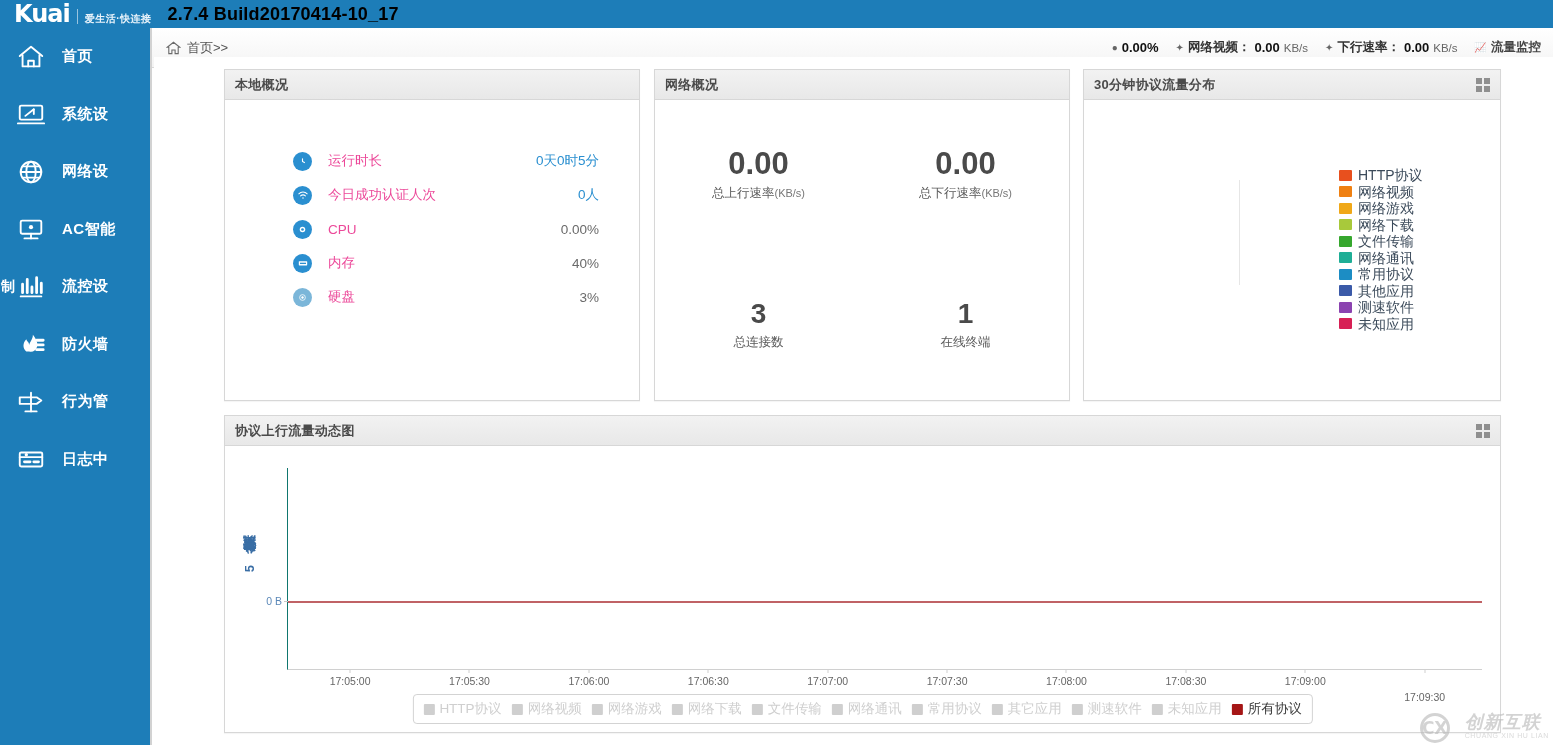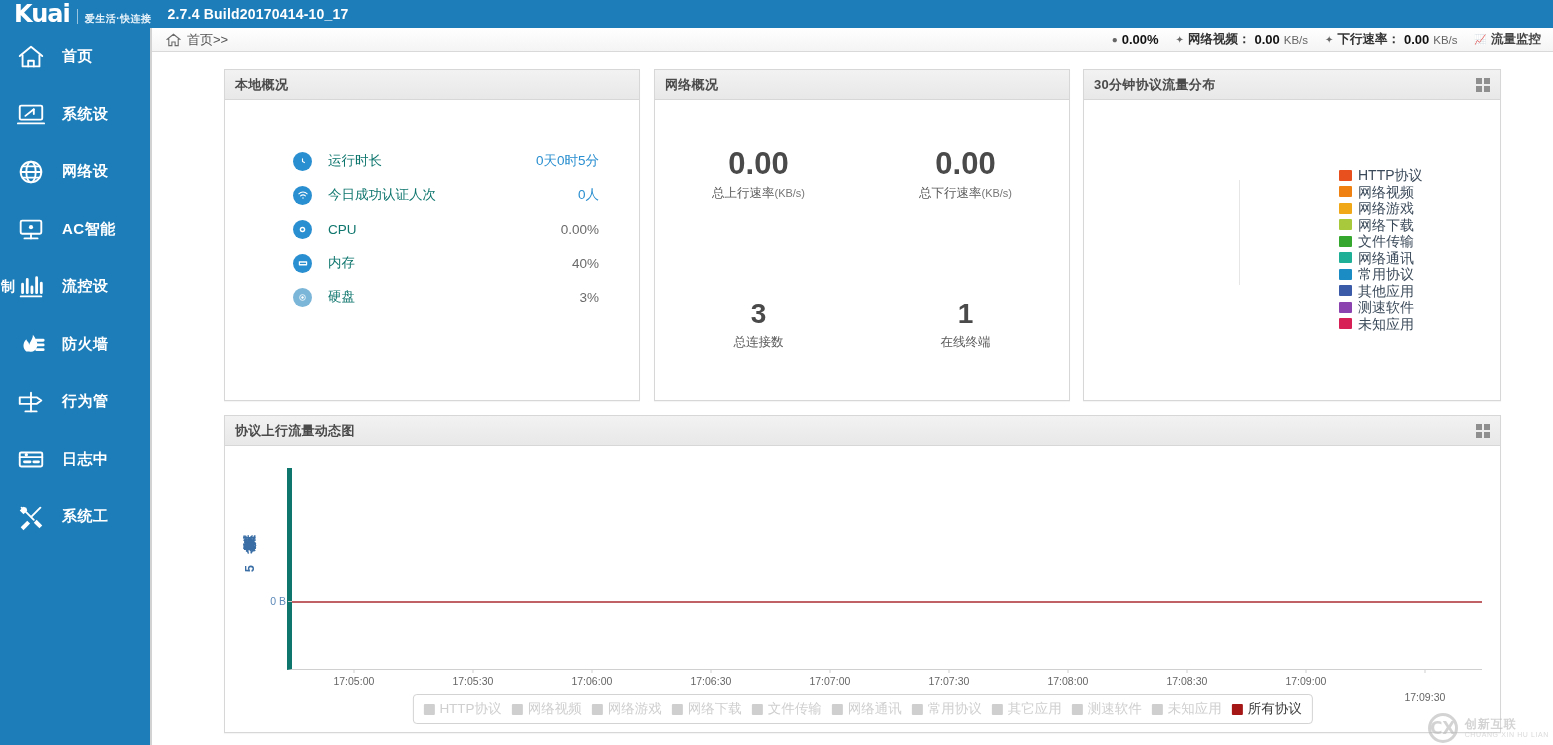--- a/index.html
+++ b/index.html
@@ -26,27 +26,27 @@
     font-family: "DejaVu Sans", sans-serif;
     font-size: 24px; font-weight: 700; letter-spacing: -1px;
     color: #ffffff; line-height: 26px;
   }
   .logo-divider {
     display:inline-block; width:1px; height:15px; background: rgba(255,255,255,.55);
     margin: 0 7px; position: relative; top: 2px;
   }
   .logo-slogan { font-size: 10px; font-weight: 700; color: #eaf4fb; letter-spacing: .5px; }
   .version {
-    margin-left: 16px; font-size: 14px; font-weight: 700;
-    color: #ffffff; letter-spacing: .2px;
+    margin-left: 16px; font-size: 18px; font-weight: 700;
+    color: #000000; letter-spacing: .2px;
   }
 
   
   .cbar {
-    position: absolute; left: 152px; top: 28px; width: 1401px; height: 24px;
+    position: absolute; left: 152px; top: 28px; width: 1401px; height: 40px;
     background: linear-gradient(#ffffff, #f4f4f4);
     border-bottom: 1px solid #d9d9d9;
     display: flex; align-items: center;
   }
   .crumb { display:flex; align-items:center; padding-left: 14px; font-size: 13px; color:#555; }
   .crumb .home-ico { margin-right: 6px; display:inline-flex; }
   .crumb-text { color:#555; }
   .statusline {
     margin-left: auto; display:flex; align-items:center; gap: 17px;
     padding-right: 12px; font-size: 12px; color: #555;
@@ -112,21 +112,21 @@
     display:flex; align-items:center; height: 34px;
     padding-left: 68px; padding-right: 40px;
   }
   .dot-ico {
     width: 19px; height: 19px; min-width: 19px; border-radius: 50%;
     background: #2a8fd0; display:flex; align-items:center; justify-content:center;
     color:#fff; font-size: 11px; line-height: 1;
     margin-right: 16px;
   }
   .dot-ico.soft { background: #7bb6d9; }
-  .local-name { font-size: 13.5px; color: #0f766e; }
+  .local-name { font-size: 13.5px; color: #ec4899; }
   .local-val { margin-left: auto; font-size: 13.5px; }
   .local-val.accent { color: #2a8fd0; }
   .local-val.muted { color: #6a6a6a; }
 
   
   #panel-net { left: 500px; top: 12px; width: 416px; height: 332px; }
   .net-grid {
     position:absolute; left:0; top:30px; right:0; bottom:0;
     display:grid; grid-template-columns: 1fr 1fr; grid-template-rows: 1fr 1fr;
     align-items:center; justify-items:center;
@@ -155,21 +155,21 @@
   #panel-chart { left: 70px; top: 358px; width: 1277px; height: 318px; }
   .chart-body { position:absolute; left:0; top:30px; right:0; bottom:0; }
   .ylabel {
     position:absolute; left: 16px; top: 112px;
     font-size: 13px; font-weight: 700; color: #3a6ea5;
     writing-mode: vertical-rl; transform: rotate(180deg);
     letter-spacing: 1px;
   }
   .plot {
     position:absolute; left: 62px; top: 22px; right: 18px; bottom: 62px;
-    border-left: 5px solid #0f766e;
+    border-left: 1px solid #0f766e;
     border-bottom: 1px solid #d0d0d0;
   }
   .zero-line {
     position:absolute; left: 0; right: 0; top: 66%;
     height: 2px; background: #b5464a; opacity: .85;
   }
   .ytick {
     position:absolute; right: calc(100% + 6px); top: 66%;
     transform: translateY(-50%);
     font-size: 10.5px; color: #5b88b8; white-space: nowrap;
@@ -191,31 +191,31 @@
   }
   .clg { display:flex; align-items:center; gap: 5px; cursor:pointer; }
   .clg .csw { width: 11px; height: 11px; background: #cfcfcf; border-radius: 1px; }
   .clg .ctx { font-size: 13.5px; color: #cfcfcf; }
   .clg.active .csw { background: #a51616; }
   .clg.active .ctx { color: #3a3a3a; font-weight: 400; }
 
   
   .watermark {
     position:absolute; right: 4px; bottom: 2px;
-    display:flex; align-items:center; gap: 7px;
+    display:flex; gap: 15px;
     opacity: .62; pointer-events: none;
   }
   .wm-circle {
     width: 30px; height: 30px; border-radius: 50%;
     border: 3px solid #b9b9b9; color:#b9b9b9;
     display:flex; align-items:center; justify-content:center;
     font-size: 17px; font-weight: 700; font-family: "DejaVu Sans", sans-serif;
   }
   .wm-txt { line-height: 1.05; }
-  .wm-cn { font-size: 12px; font-weight: 700; color: #b9b9b9; letter-spacing: 1px; }
+  .wm-cn { font-size: 18px; font-weight: 700; color: #b9b9b9; letter-spacing: 1px; font-style: italic; }
   .wm-en { font-size: 7px; color: #c4c4c4; letter-spacing: .6px; }
 
   svg { display:block; }
 </style>
 </head>
 <body>
 
 <div id="app">
 
   <div class="topbar">
@@ -336,32 +336,20 @@
       <div class="nav-item">
         <span class="nav-icon">
           <svg width="30" height="30" viewBox="0 0 32 32" fill="none" stroke="#ffffff" stroke-width="2" stroke-linecap="round" stroke-linejoin="round">
             <rect x="4" y="9" width="24" height="15" rx="1.5"></rect>
             <path d="M4 14h24"></path>
             <path d="M9 19h6M19 19h5" stroke-width="3"></path>
             <circle cx="11" cy="11.5" r="0.8" fill="#fff"></circle>
           </svg>
         </span>
         <span class="nav-label">日志中</span>
-      </div>
-      <div class="nav-item">
-        <span class="nav-icon">
-          <svg width="30" height="30" viewBox="0 0 32 32" fill="none" stroke="#ffffff" stroke-width="2" stroke-linecap="round" stroke-linejoin="round">
-            <path d="M6 6l13 13"></path>
-            <path d="M4 9l4-4 3 1 1 3-4 4z" fill="#fff" stroke="none"></path>
-            <path d="M26 6l-9 9"></path>
-            <path d="M19 22l6 6 3-3-6-6z" fill="#fff" stroke="none"></path>
-            <path d="M12 20l-7 7 3 3 7-7z" fill="#fff" stroke="none"></path>
-          </svg>
-        </span>
-        <span class="nav-label">系统工</span>
       </div>
     </nav>
 
   <div class="content">
 
     <section class="panel" id="panel-local">
       <div class="panel-head">
         <span class="panel-title">本地概况</span>
       </div>
       <div class="panel-body">

